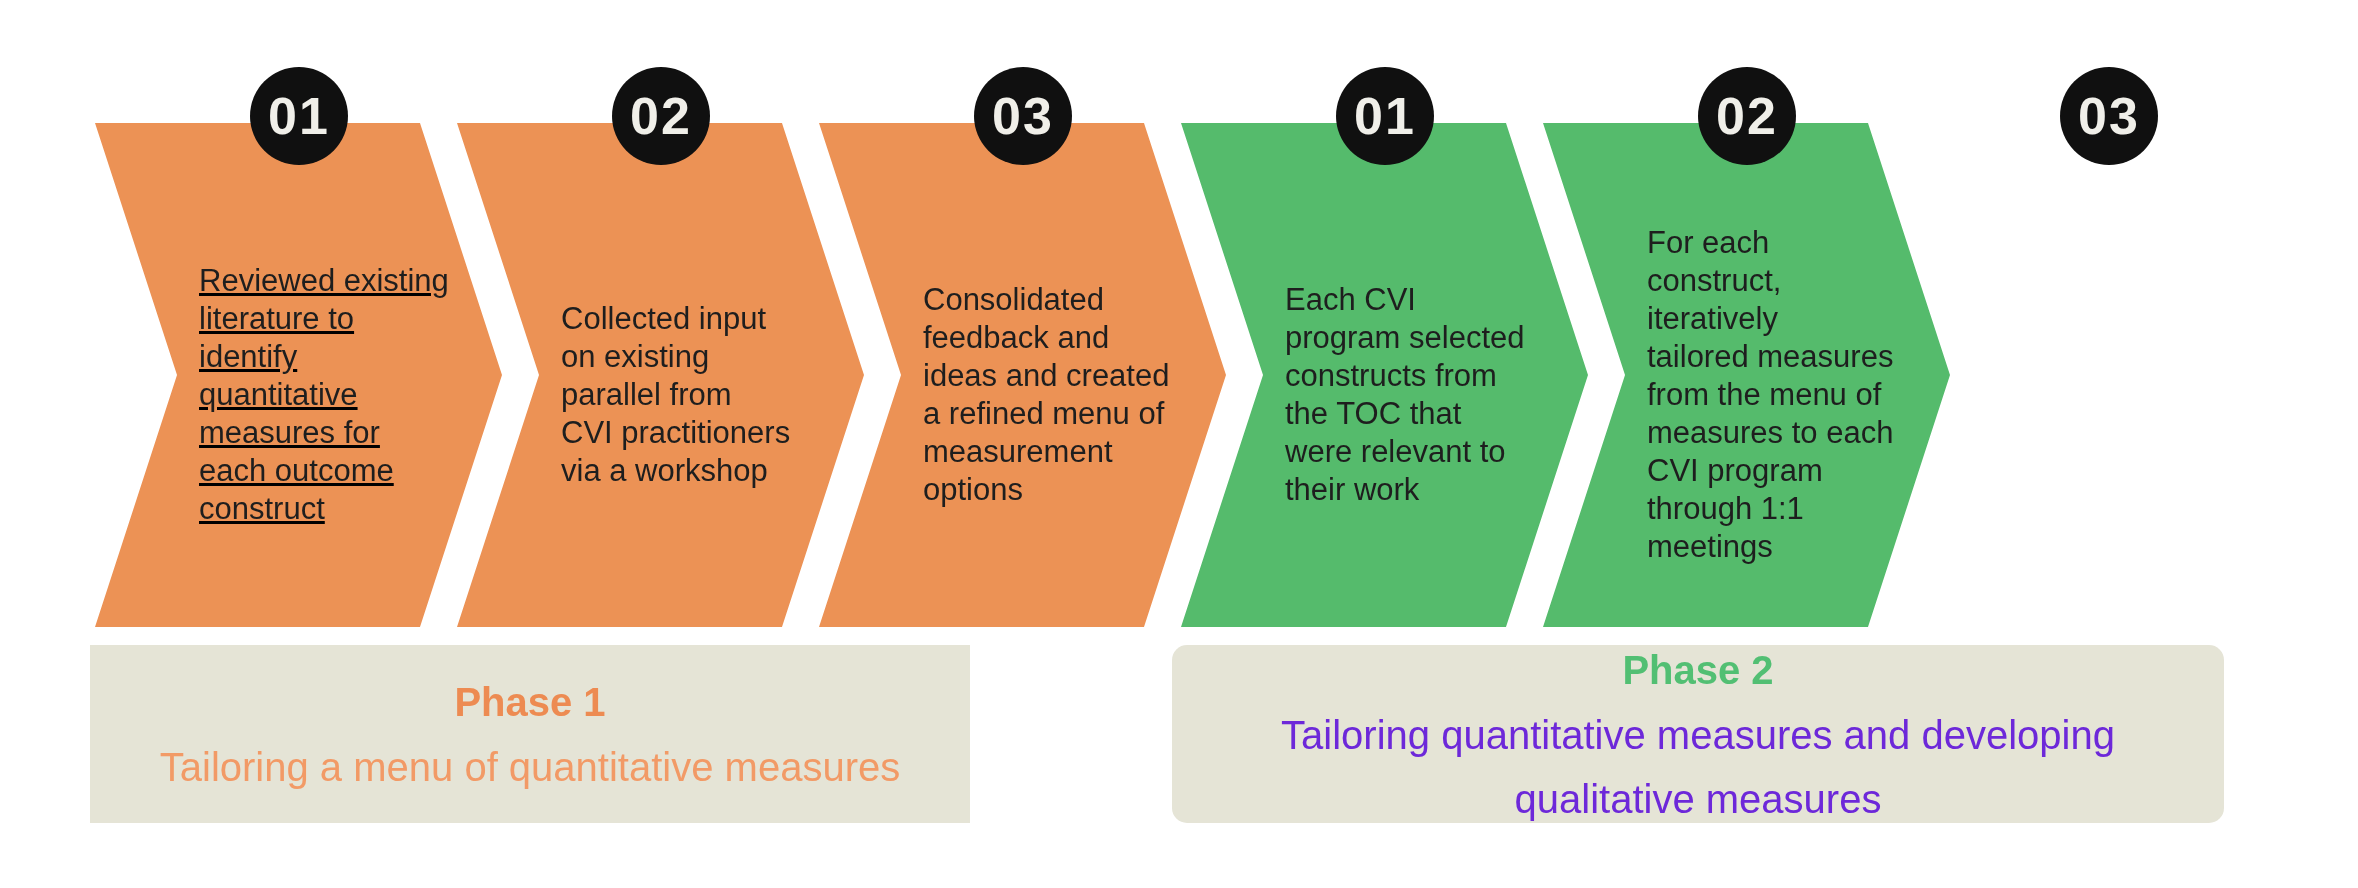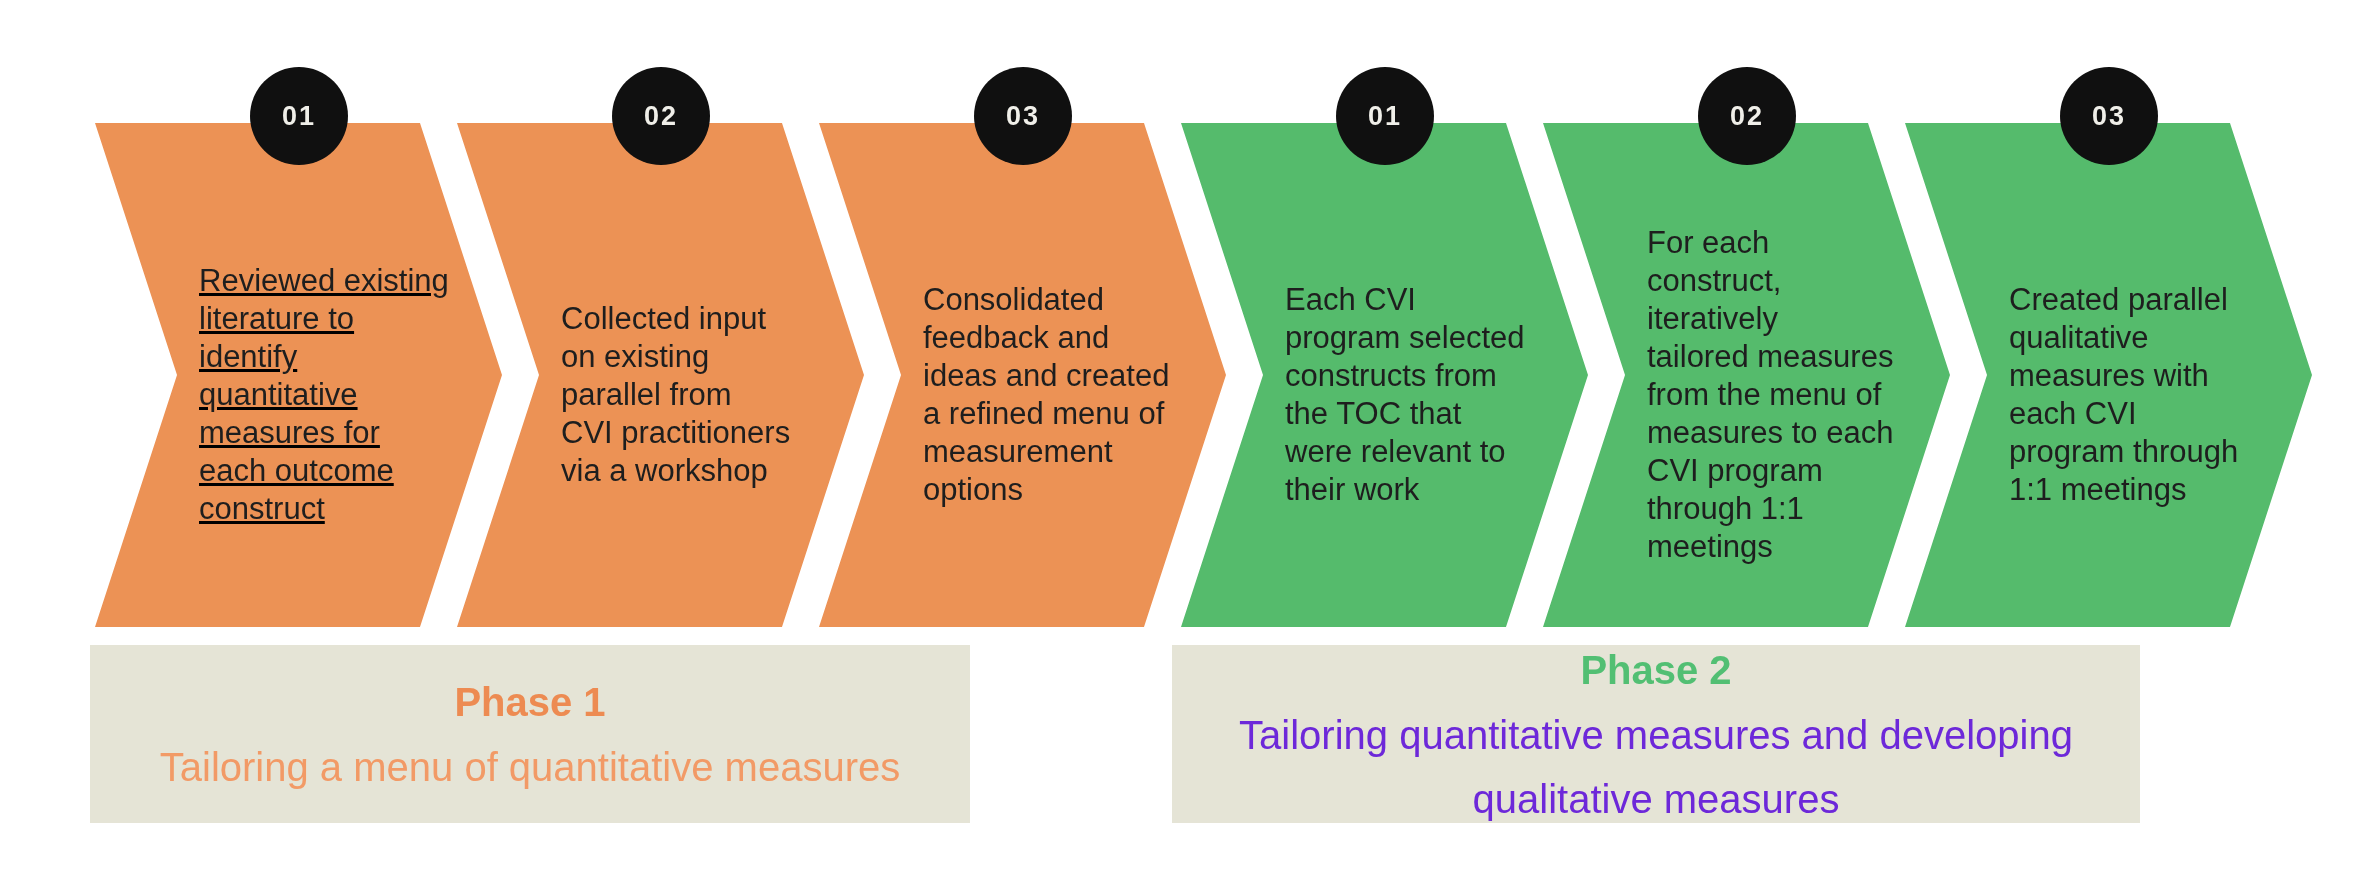--- a/index.html
+++ b/index.html
@@ -46,21 +46,21 @@
     width: 98px;
     height: 98px;
     border-radius: 50%;
     background: #101010;
     display: flex;
     align-items: center;
     justify-content: center;
   }
   .badge span {
     color: #F0EFE9;
-    font-size: 27px;
+    font-size: 52px;
     font-weight: bold;
     letter-spacing: 2px;
   }
 
   
   .band {
     position: absolute;
     top: 645px;
     height: 178px;
     background: #E5E4D6;
@@ -141,28 +141,20 @@
     <div class="step-text">For each
 construct,
 iteratively
 tailored measures
 from the menu of
 measures to each
 CVI program
 through 1:1
 meetings</div>
   </div>
-  <div class="chevron green c6">
-    <div class="step-text">Created parallel
-qualitative
-measures with
-each CVI
-program through
-1:1 meetings</div>
-  </div>
 
   <div class="badge b1">
     <span>01</span>
   </div>
   <div class="badge b2">
     <span>02</span>
   </div>
   <div class="badge b3">
     <span>03</span>
   </div>
@@ -173,19 +165,19 @@
     <span>02</span>
   </div>
   <div class="badge b6">
     <span>03</span>
   </div>
 
   <div class="band phase1" style="left:90px; width:880px;">
     <div class="band-title">Phase 1</div>
     <div class="band-sub">Tailoring a menu of quantitative measures</div>
   </div>
-  <div class="band phase2" style="left:1172px; width:968px;">
+  <div class="band phase2" style="left:1172px; width:1052px;border-radius:15px;">
     <div class="band-title">Phase 2</div>
     <div class="band-sub">Tailoring quantitative measures and developing
 qualitative measures</div>
   </div>
 
 </div>
 
 </body></html>

